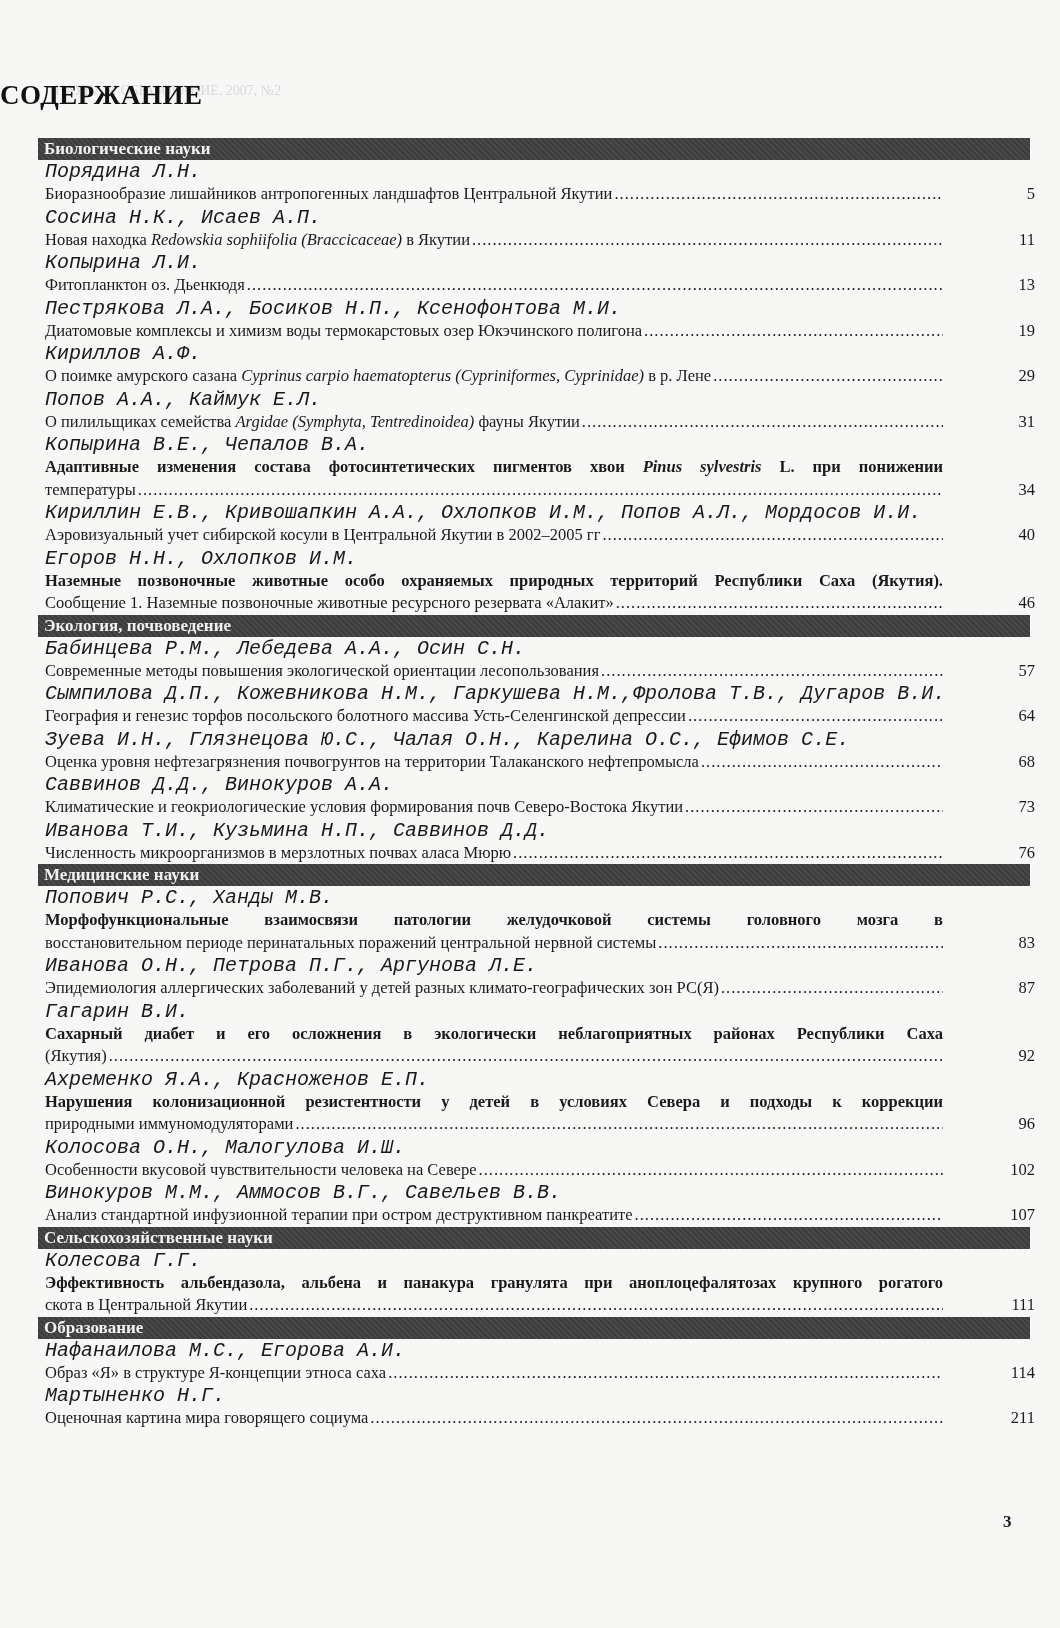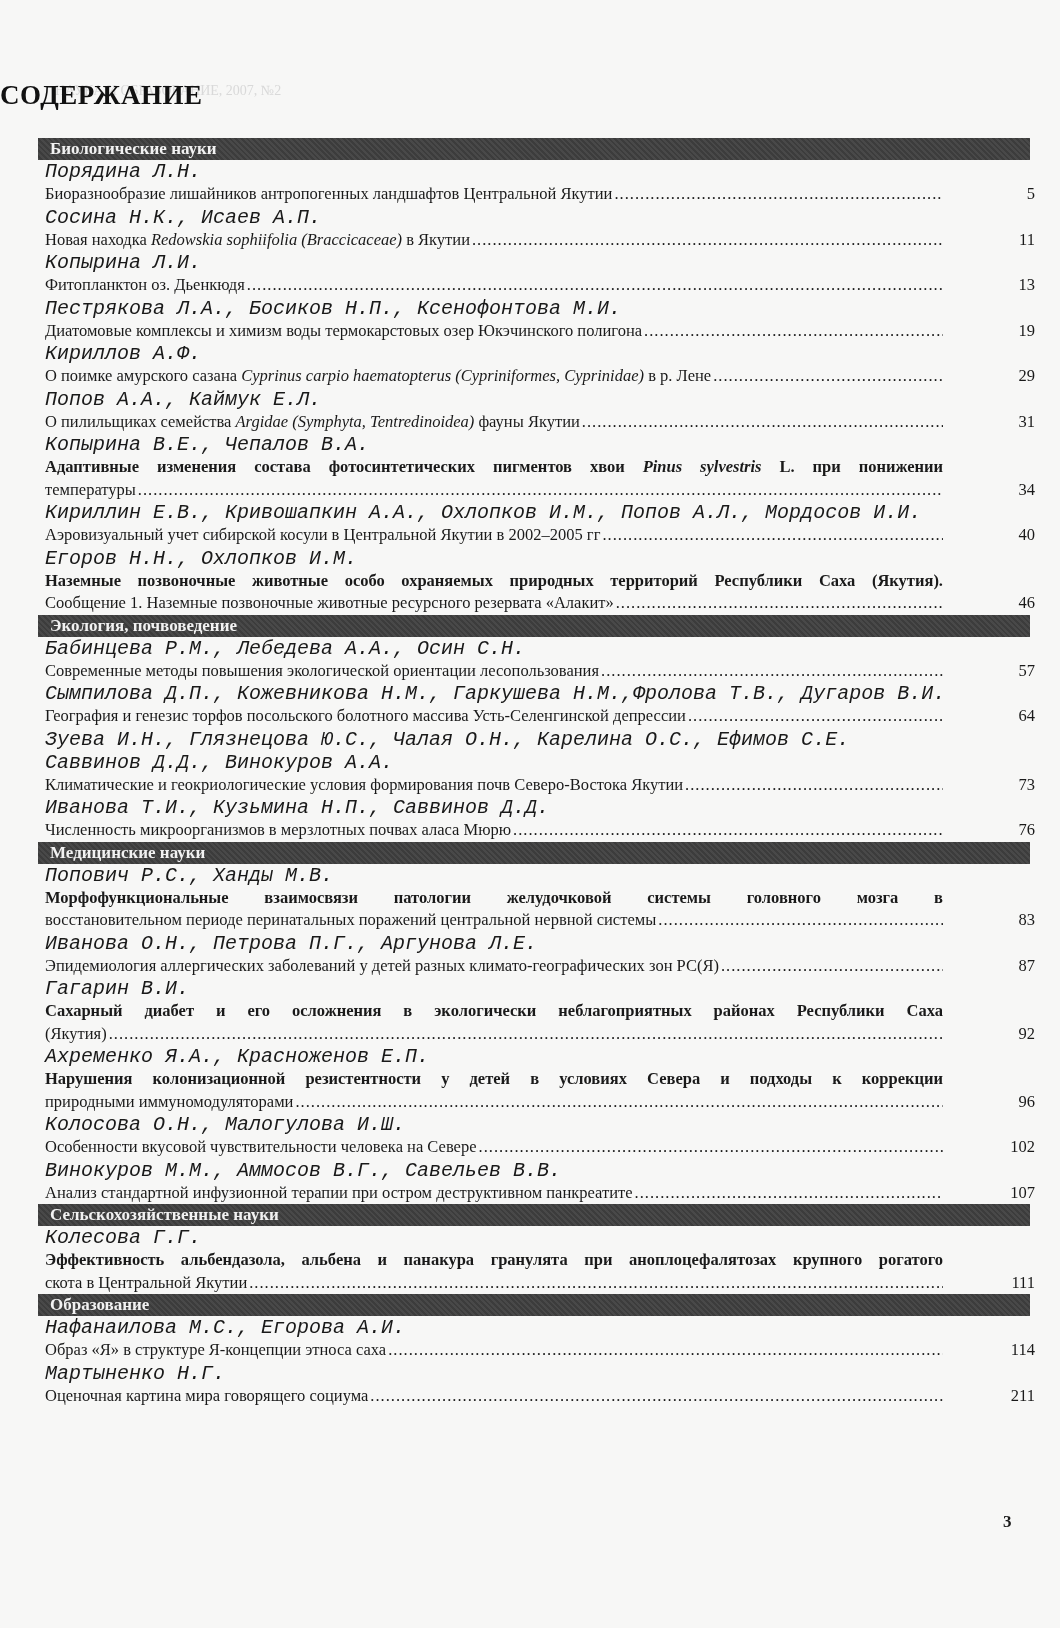--- a/index.html
+++ b/index.html
@@ -18,21 +18,21 @@
   }
   .title {
     position: absolute; top: 80px; left: 0; width: 1060px; text-align: left;
     font-size: 27px; font-weight: bold; letter-spacing: 0.5px; color: #111;
   }
   .toc { position: absolute; left: 38px; top: 138px; width: 992px; }
   .section-bar {
     background: #3f3f3f;
     background-image: repeating-linear-gradient(45deg, rgba(255,255,255,0.05) 0 2px, rgba(0,0,0,0.05) 2px 4px);
     color: #f2f2f2; font-weight: bold; font-size: 17px;
-    height: 22px; line-height: 22px; padding-left: 12px;
+    height: 22px; line-height: 22px; padding-left: 6px;
     margin: 0 0 0 0;
   }
   .entry { position: relative; }
   .authors {
     font-style: italic; font-size: 20px; line-height: 23px; height: 23px;
     padding-left: 7px; white-space: nowrap; font-family: Liberation Mono, monospace;
   }
   .article {
     font-size: 16.5px; line-height: 22.5px; padding-left: 7px;
     width: 898px; position: relative;
@@ -176,20 +176,27 @@
         <div class="article">
           <div class="last-line">
             <span class="txt">География и генезис торфов посольского болотного массива Усть-Селенгинской депрессии</span>
             <span class="dots"></span>
           </div>
           <span class="page-num">64</span>
         </div>
       </div>
       <div class="entry">
         <div class="authors">Зуева И.Н., Глязнецова Ю.С., Чалая О.Н., Карелина О.С., Ефимов С.Е.</div>
+        <div class="article">
+          <div class="last-line">
+            <span class="txt">Оценка уровня нефтезагрязнения почвогрунтов на территории Талаканского нефтепромысла</span>
+            <span class="dots"></span>
+          </div>
+          <span class="page-num">68</span>
+        </div>
       </div>
       <div class="entry">
         <div class="authors">Саввинов Д.Д., Винокуров А.А.</div>
         <div class="article">
           <div class="last-line">
             <span class="txt">Климатические и геокриологические условия формирования почв Северо-Востока Якутии</span>
             <span class="dots"></span>
           </div>
           <span class="page-num">73</span>
         </div>

